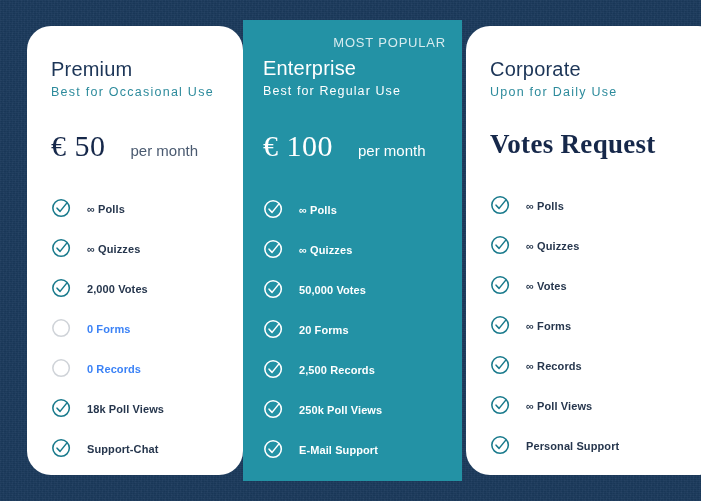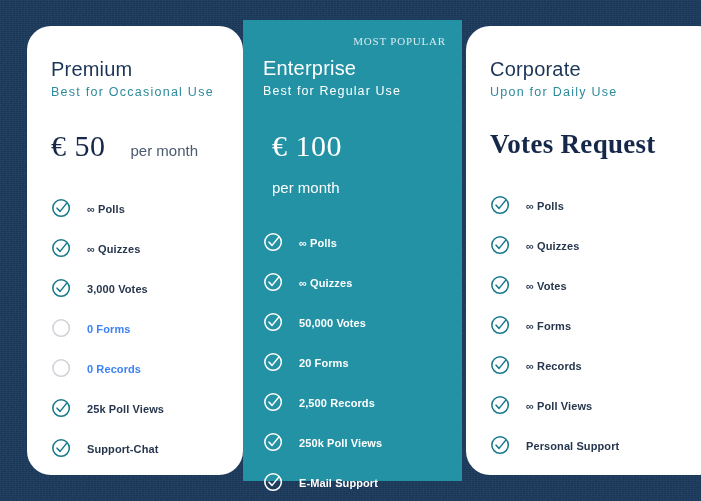--- a/index.html
+++ b/index.html
@@ -60,24 +60,24 @@
     padding: 0 0 0 24px;
     box-sizing: border-box;
   }
   .card-featured .card-inner { padding-left: 20px; }
 
   
   .badge {
     position: absolute;
     top: 15px;
     right: 16px;
-    font-size: 11px;
+    font-size: 13px;
     letter-spacing: 0.8px;
     color: rgba(255,255,255,0.82);
-    font-family: Liberation Serif, serif;
+    font-family: Liberation Sans, sans-serif;
   }
 
   
   .plan-name {
     font-size: 20px;
     font-weight: 400;
     letter-spacing: 0.2px;
     margin: 0;
     padding-top: 32px;
     color: #1c3557;
@@ -100,21 +100,21 @@
   }
 
   
   .price-row {
     margin-top: 30px;
     display: flex;
     align-items: baseline;
     white-space: nowrap;
     gap: 16px;
   }
-  .card-featured .price-row { margin-top: 31px; flex-direction: column; }
+  .card-featured .price-row { margin-top: 31px; }
 
   .price-amount {
     font-family: "Liberation Serif", serif;
     font-size: 30px;
     font-weight: 400;
     color: #16284a;
     letter-spacing: 0.5px;
   }
   .card-featured .price-amount { color: #ffffff; }
 
@@ -193,40 +193,40 @@
                 <circle cx="11" cy="11" r="9"></circle>
                 <path d="M6.6 11.1 L9.9 14.6 L17.2 5.6"></path>
               </svg></span>
             <span class="feature-label">∞ Quizzes</span>
           </li>
           <li class="feature-item">
             <span class="feature-icon"><svg viewBox="0 0 24 24" width="22" height="22" fill="none" stroke="#197a8c" stroke-width="1.7" stroke-linecap="round" stroke-linejoin="round">
                 <circle cx="11" cy="11" r="9"></circle>
                 <path d="M6.6 11.1 L9.9 14.6 L17.2 5.6"></path>
               </svg></span>
-            <span class="feature-label">3,000 Votes</span>
+            <span class="feature-label">2,000 Votes</span>
           </li>
           <li class="feature-item disabled">
             <span class="feature-icon"><svg viewBox="0 0 24 24" width="22" height="22" fill="none" stroke="#cfd3d8" stroke-width="1.7">
                 <circle cx="11" cy="11" r="9"></circle>
               </svg></span>
             <span class="feature-label">0 Forms</span>
           </li>
           <li class="feature-item disabled">
             <span class="feature-icon"><svg viewBox="0 0 24 24" width="22" height="22" fill="none" stroke="#cfd3d8" stroke-width="1.7">
                 <circle cx="11" cy="11" r="9"></circle>
               </svg></span>
             <span class="feature-label">0 Records</span>
           </li>
           <li class="feature-item">
             <span class="feature-icon"><svg viewBox="0 0 24 24" width="22" height="22" fill="none" stroke="#197a8c" stroke-width="1.7" stroke-linecap="round" stroke-linejoin="round">
                 <circle cx="11" cy="11" r="9"></circle>
                 <path d="M6.6 11.1 L9.9 14.6 L17.2 5.6"></path>
               </svg></span>
-            <span class="feature-label">25k Poll Views</span>
+            <span class="feature-label">18k Poll Views</span>
           </li>
           <li class="feature-item">
             <span class="feature-icon"><svg viewBox="0 0 24 24" width="22" height="22" fill="none" stroke="#197a8c" stroke-width="1.7" stroke-linecap="round" stroke-linejoin="round">
                 <circle cx="11" cy="11" r="9"></circle>
                 <path d="M6.6 11.1 L9.9 14.6 L17.2 5.6"></path>
               </svg></span>
             <span class="feature-label">Support-Chat</span>
           </li>
         </ul>
     </div>

